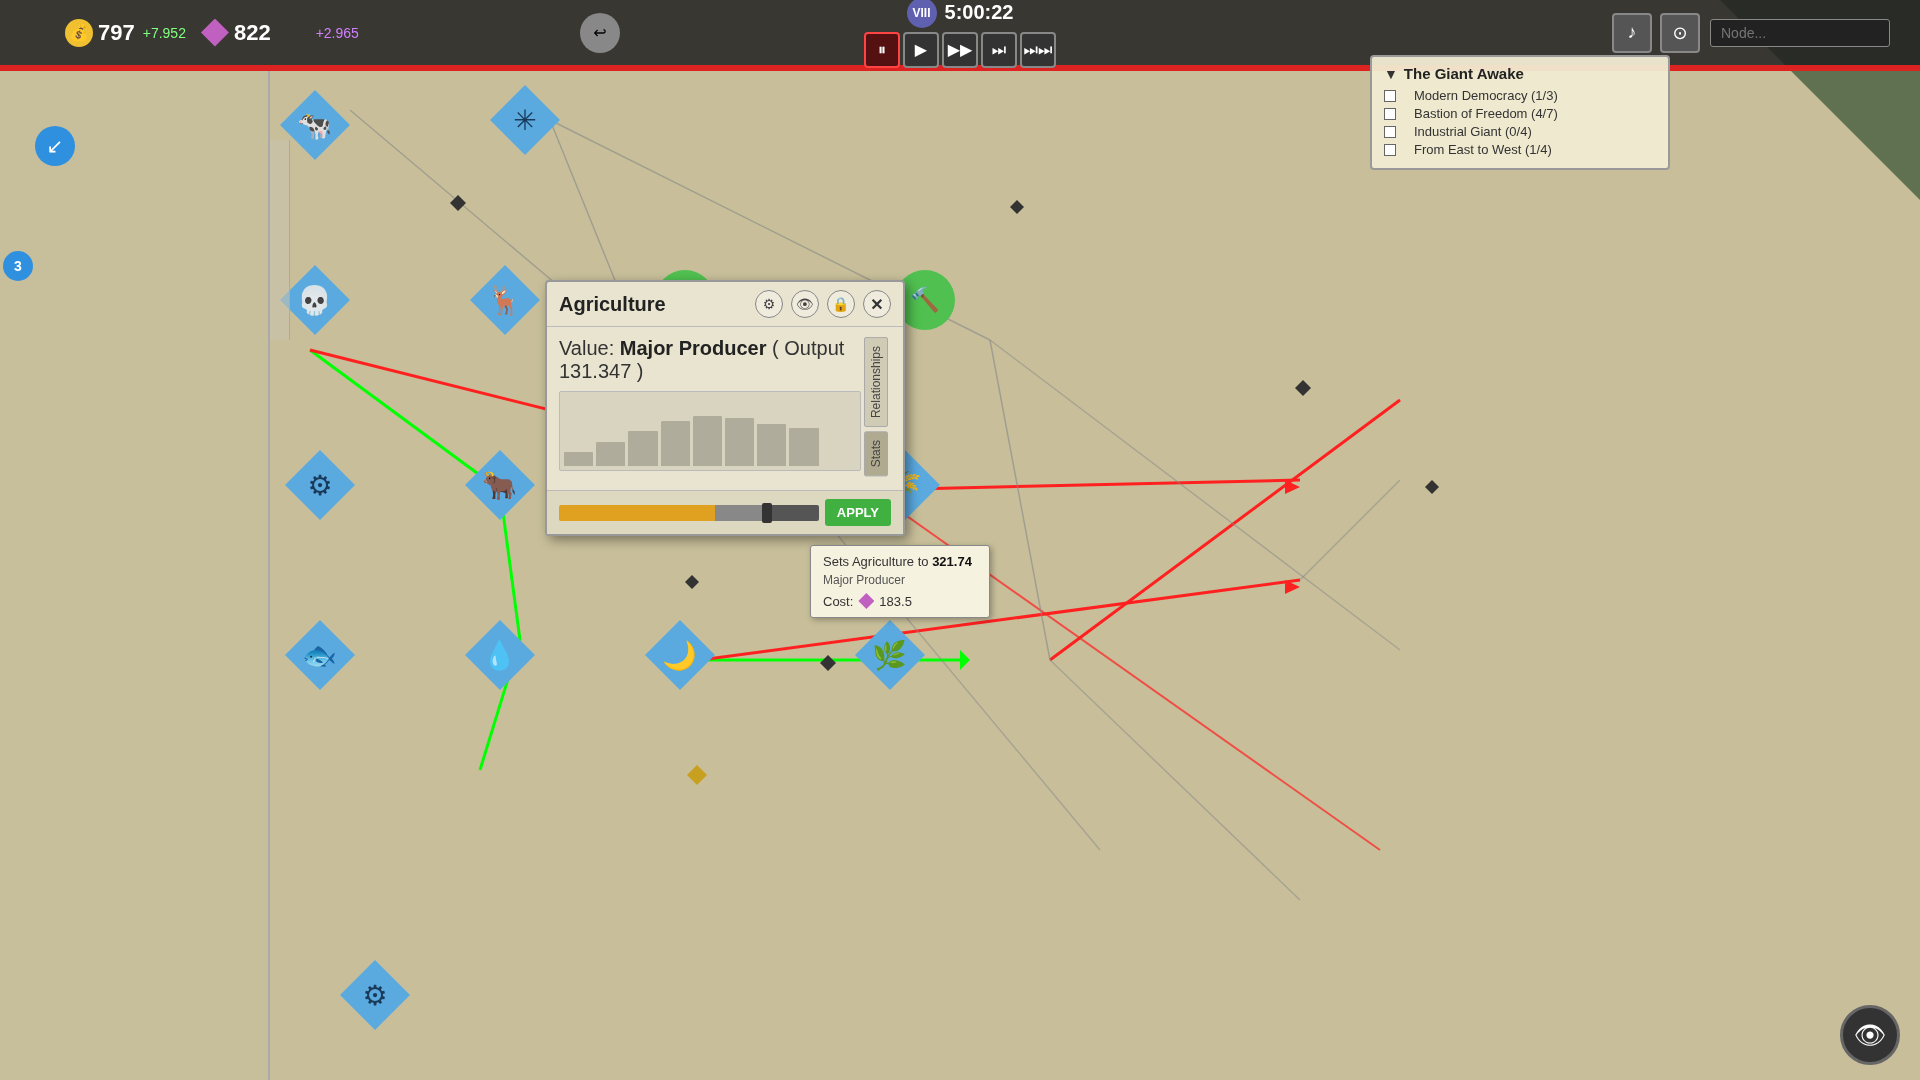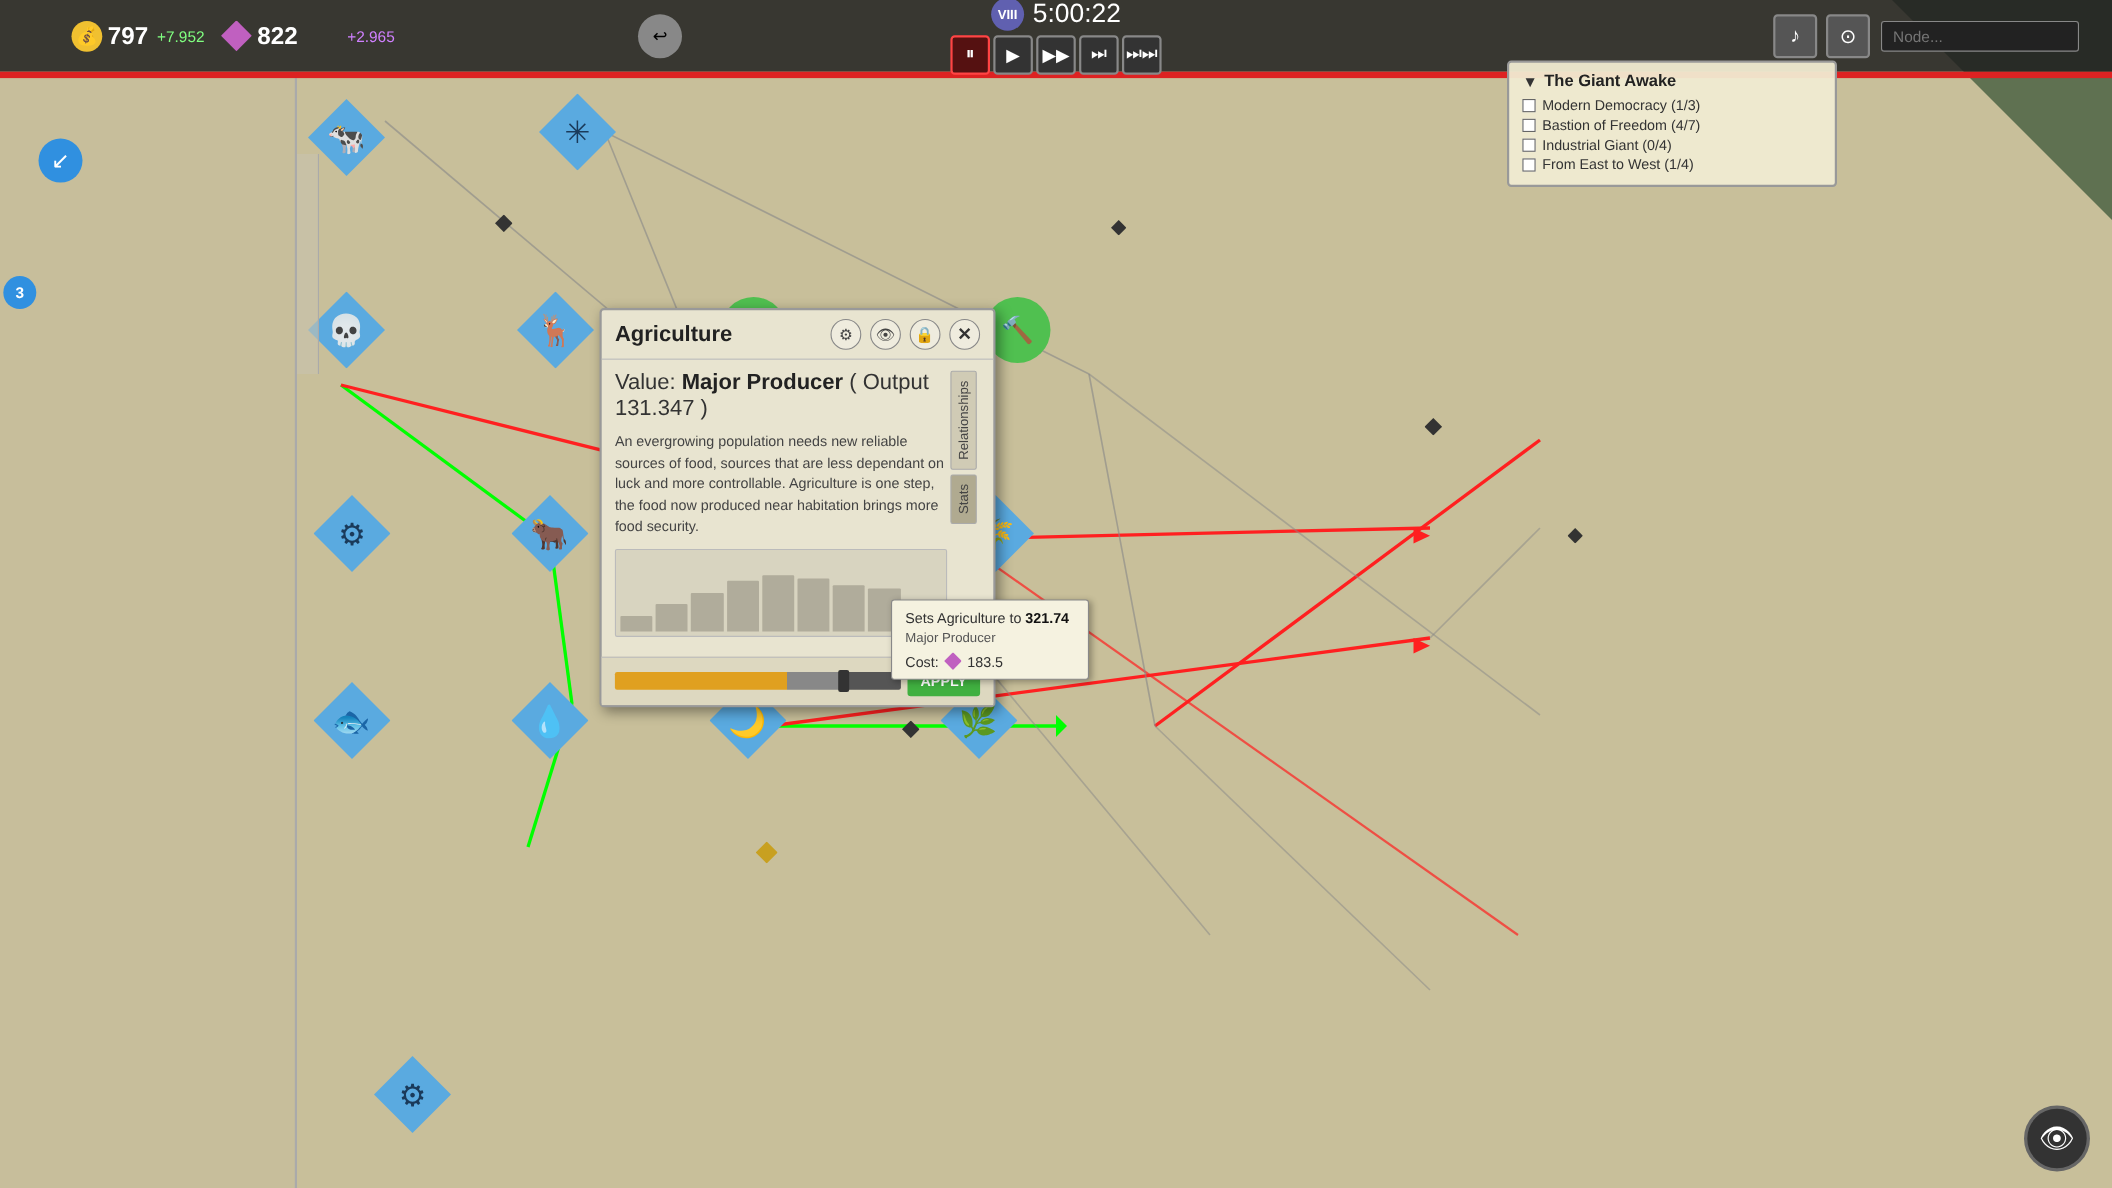--- a/index.html
+++ b/index.html
@@ -113,22 +113,22 @@
       color: white;
       border-radius: 50%;
       width: 30px; height: 30px;
       display: flex; align-items: center; justify-content: center;
       font-size: 12px;
       font-weight: bold;
     }
 
     .timer-text {
       color: white;
-      font-size: 24px;
-      font-weight: normal;
+      font-size: 20px;
+      font-weight: bold;
     }
 
     #playback-controls {
       display: flex;
       align-items: center;
       gap: 3px;
     }
 
     .ctrl-btn {
       background: #333;
@@ -251,21 +251,21 @@
     .quest-title {
       font-weight: bold;
       font-size: 15px;
       color: #222;
       text-align: center;
     }
 
     .quest-item {
       display: flex;
       align-items: center;
-      gap: 6px;
+      gap: 18px;
       margin: 3px 0;
       font-size: 13px;
       color: #333;
     }
 
     .quest-checkbox {
       width: 12px; height: 12px;
       border: 1px solid #666;
       background: white;
       display: inline-block;
@@ -726,21 +726,20 @@
     </div>
   </div>
 
   <div class="dialog-body">
     <div class="dialog-main">
       <div class="value-line">
         <span>Value:</span>
         <span class="value-bold">Major Producer</span>
         <span>( Output 131.347 )</span>
       </div>
-      <div class="desc-text">An evergrowing population needs new reliable sources of food, sources that are less dependant on luck and more controllable. Agriculture is one step, the food now produced near habitation brings more food security.</div>
 
       <div class="chart-area">
         <div class="chart-bar" style="height:20%;width:10%"></div>
         <div class="chart-bar" style="height:35%;width:10%"></div>
         <div class="chart-bar" style="height:50%;width:10%"></div>
         <div class="chart-bar" style="height:65%;width:10%"></div>
         <div class="chart-bar" style="height:72%;width:10%"></div>
         <div class="chart-bar" style="height:68%;width:10%"></div>
         <div class="chart-bar" style="height:60%;width:10%"></div>
         <div class="chart-bar" style="height:55%;width:10%"></div>

